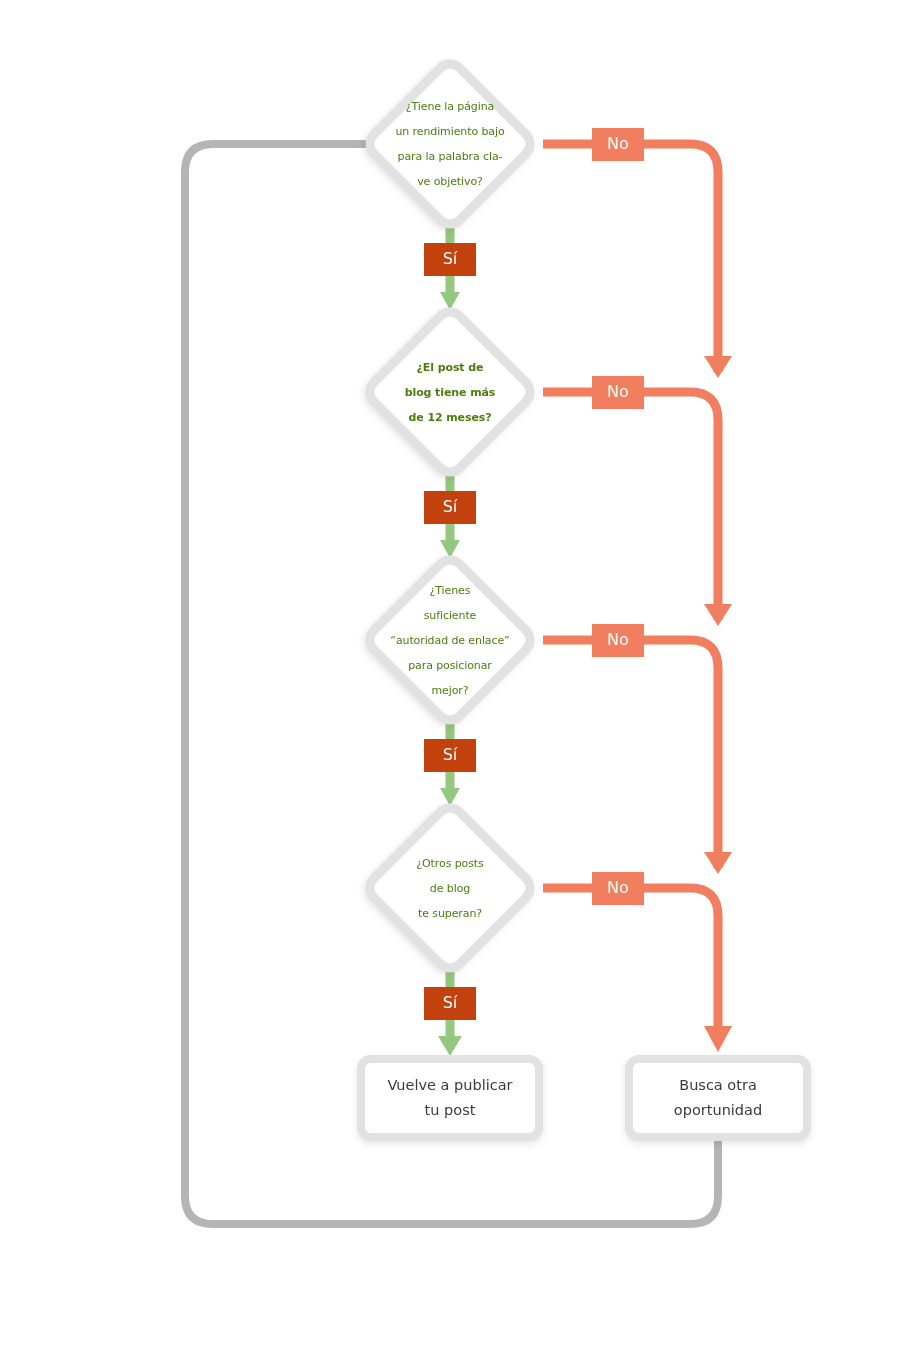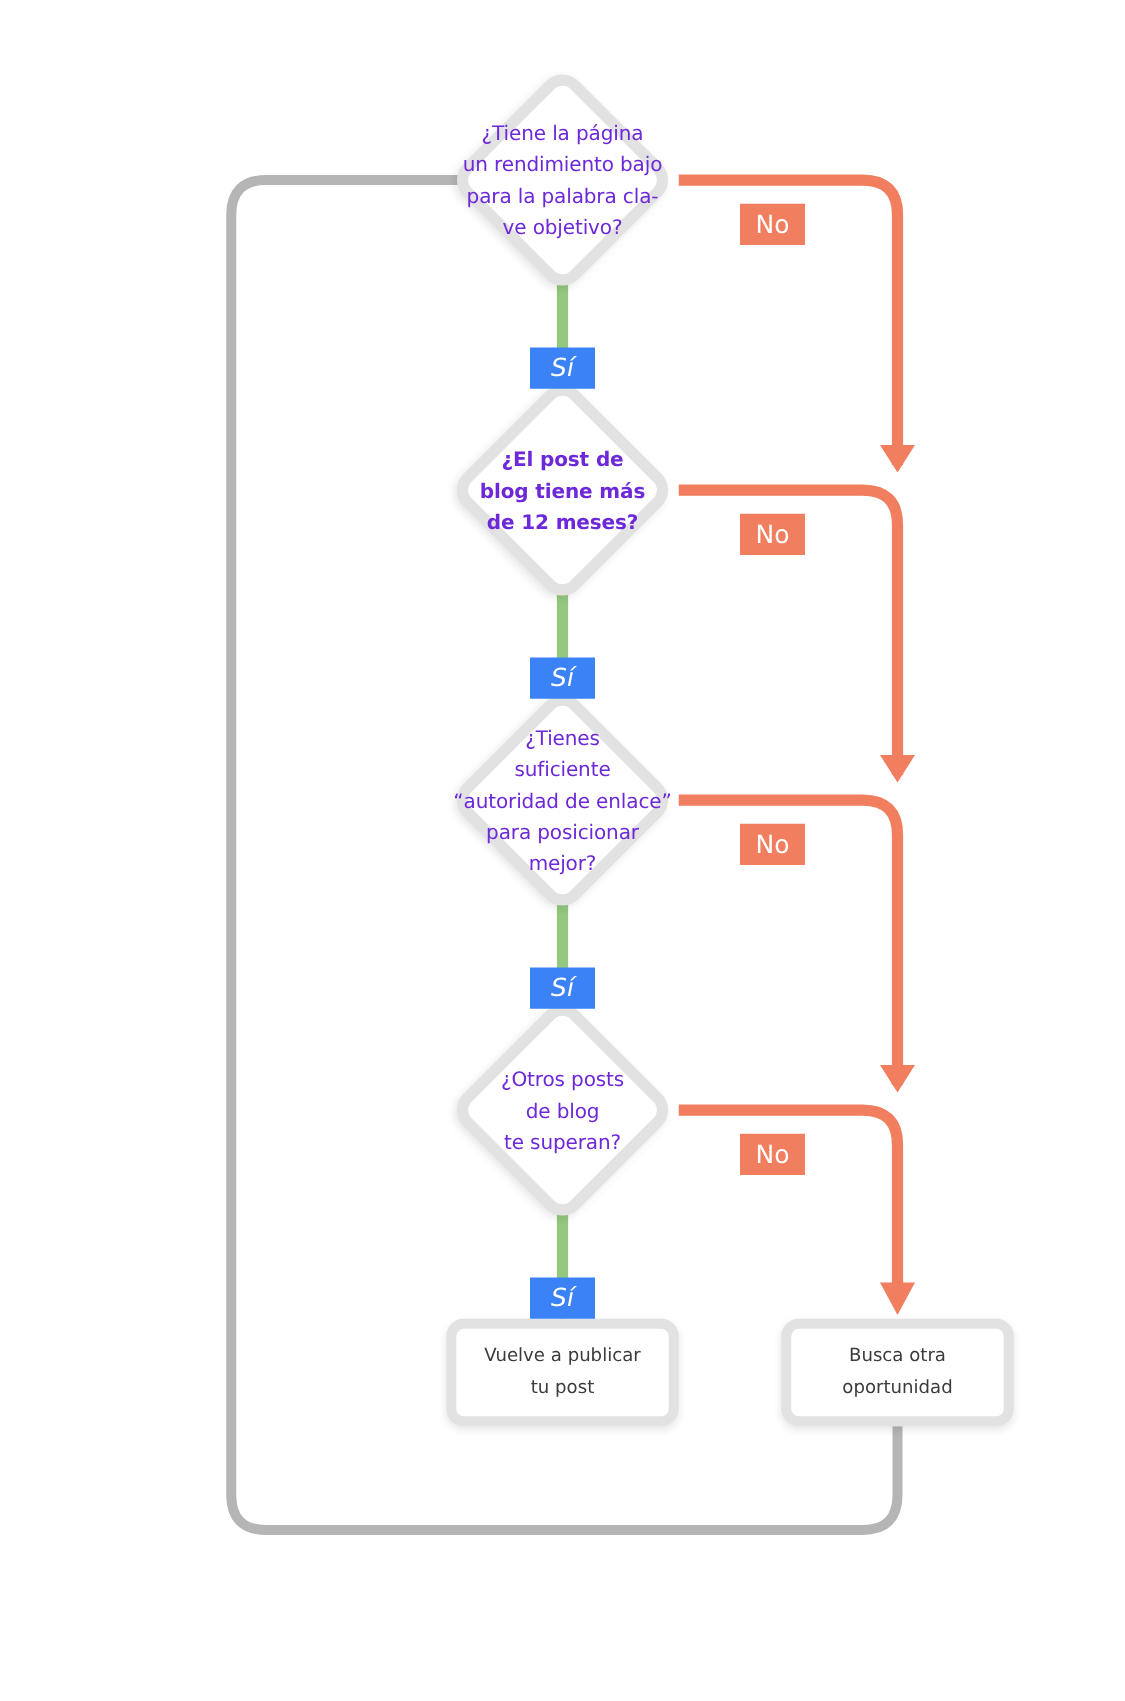--- a/index.html
+++ b/index.html
@@ -26,22 +26,22 @@
     background:#ffffff;
     border:9px solid #e2e2e2;
     border-radius:18px;
     box-sizing:border-box;
     box-shadow:0 3px 7px rgba(0,0,0,0.10);
   }
   .diamond .dtext{
     position:relative;
     z-index:3;
     text-align:center;
-    color:#6d28d9;
-    font-size:16px;
+    color:#4d7c0f;
+    font-size:11px;
     line-height:25px;
     white-space:pre-line;
     letter-spacing:-0.1px;
   }
 
   
   .termbox{
     position:absolute;
     background:#ffffff;
     border:8px solid #e2e2e2;
@@ -52,26 +52,25 @@
   }
   .termbox .btext{
     text-align:center;color:#3b3b3b;
     font-size:14.5px;line-height:25px;white-space:pre-line;
   }
 
   
   .elabel{
     position:absolute;
     display:flex;align-items:center;justify-content:center;
-    color:#ffffff;font-size:20px;line-height:1;
+    color:#ffffff;font-size:16px;line-height:1;
     z-index:6;
     padding-bottom:1px;
-    margin-top:35px;
   }
-  .elabel.yes{background:#3b82f6;font-style:italic;}
+  .elabel.yes{background:#c2410c;}
   .elabel.no{background:#f07e5f;}
 
   
   .footer{position:absolute;left:0;right:0;bottom:0;height:90px;}
 </style>
 </head>
 <body>
 
 <div class="stage">
 

